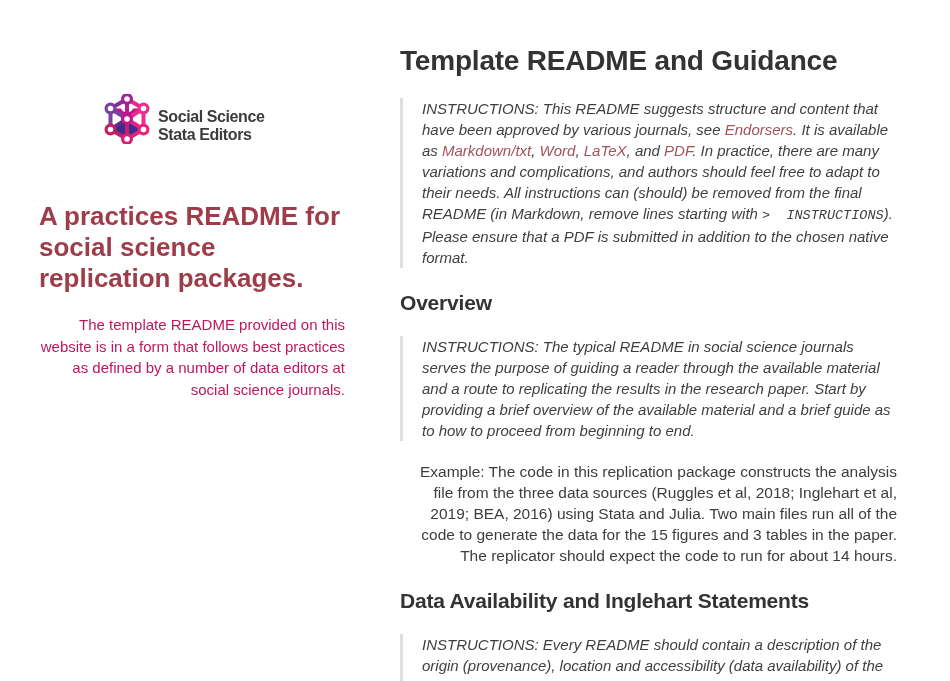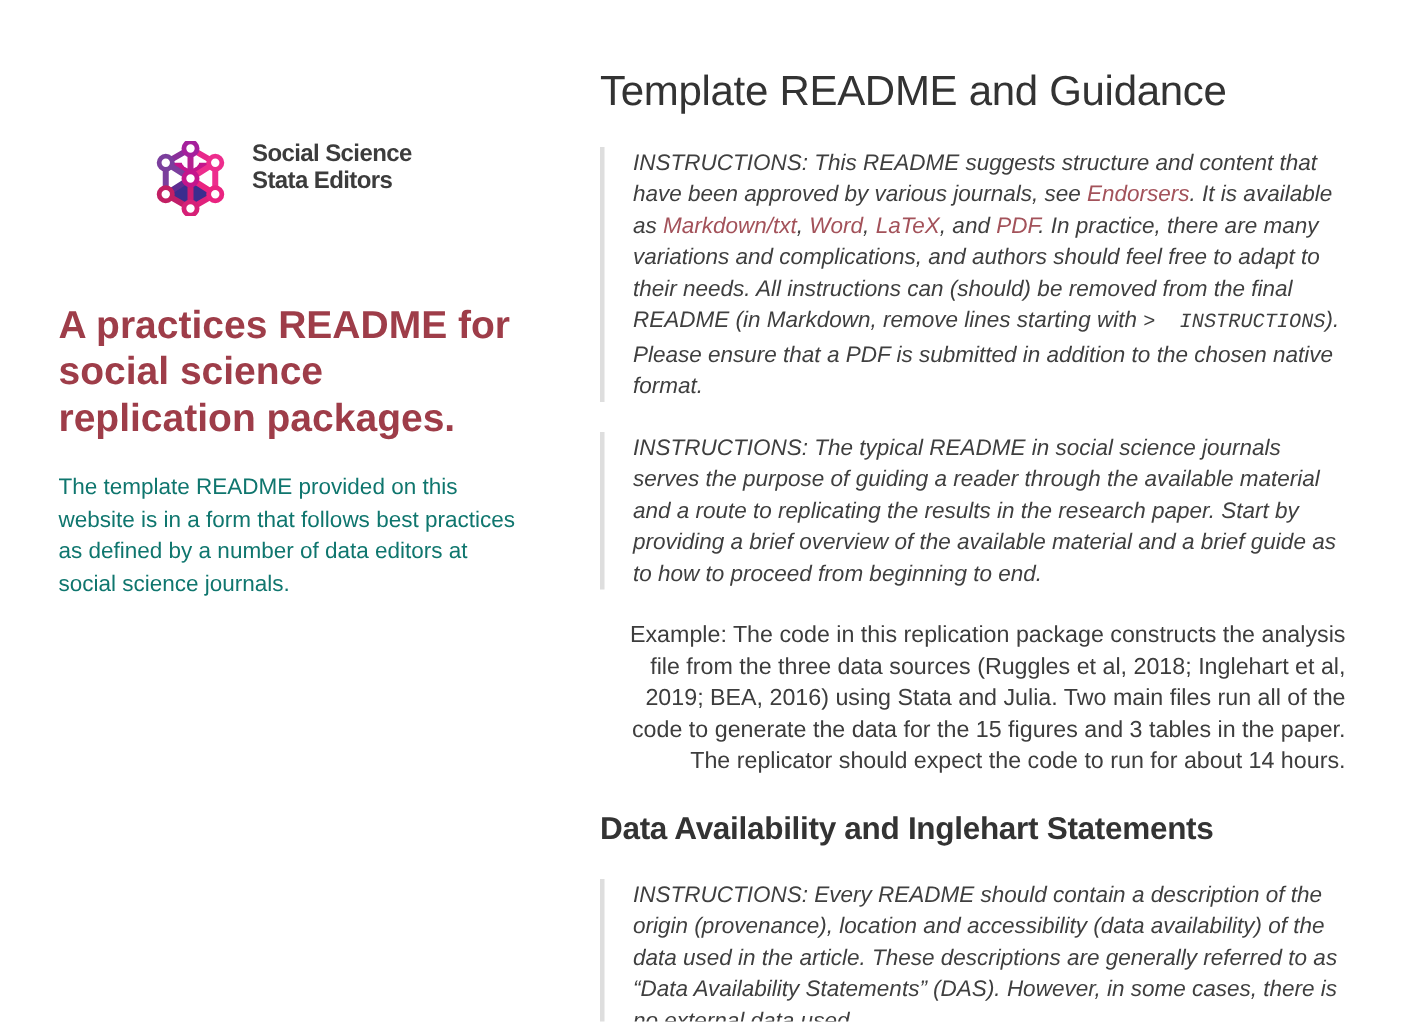--- a/index.html
+++ b/index.html
@@ -8,42 +8,42 @@
     width: 950px; height: 681px; overflow: hidden;
     background: #ffffff;
     font-family: "Liberation Sans", sans-serif;
     -webkit-font-smoothing: antialiased;
   }
   .page { display: flex; width: 950px; height: 681px; }
 
   
   .sidebar { width: 345px; padding: 94px 0 0 39px; flex-shrink: 0; }
   .logo {
-    display: flex; align-items: flex-start; gap: 17px;
+    display: flex; align-items: flex-end; gap: 7px;
     margin-left: 64px; text-decoration: none; cursor: pointer;
   }
   .logo-icon svg { display: block; }
   .logo-text {
     display: flex; flex-direction: column;
     font-size: 16px; font-weight: bold; color: #3c3c3c;
     line-height: 18px; letter-spacing: -0.4px;
   }
   .sidebar-title {
     margin: 57px 0 0; font-size: 26px; line-height: 31px;
     font-weight: bold; color: #9e3d49;
   }
   .sidebar-desc {
-    margin: 20px 0 0; font-size: 15px; line-height: 21.5px; color: #0f766e;
+    margin: 20px 0 0; font-size: 15px; line-height: 21.5px; color: #be185d; text-align: right;
   }
 
   
   .main { width: 497px; margin-left: 55px; padding-top: 44px; }
   .page-title {
     margin: 0; font-size: 28px; line-height: 34px;
-    font-weight: normal; color: #333333; letter-spacing: -0.2px;
+    font-weight: bold; color: #333333; letter-spacing: -0.2px;
   }
   blockquote {
     margin: 20px 0 0; padding: 0 0 0 19px;
     border-left: 3px solid #dedede;
     font-style: italic; font-size: 15px; line-height: 21px; color: #3f3f3f;
   }
   .inline-link {
     color: #a3525a; text-decoration: none; cursor: pointer; font-style: italic;
   }
   .mono {
@@ -109,20 +109,21 @@
     <p class="sidebar-desc">The template README provided on this website is in a form that follows best practices as defined by a number of data editors at social science journals.</p>
   </aside>
 
   <main class="main">
     <h1 class="page-title">Template README and Guidance</h1>
 
     <blockquote>
       <span>INSTRUCTIONS: This README suggests structure and content that have been approved by various journals, see </span><a class="inline-link">Endorsers</a><span>. It is available as </span><a class="inline-link">Markdown/txt</a><span>, </span><a class="inline-link">Word</a><span>, </span><a class="inline-link">LaTeX</a><span>, and </span><a class="inline-link">PDF</a><span>. In practice, there are many variations and complications, and authors should feel free to adapt to their needs. All instructions can (should) be removed from the final README (in Markdown, remove lines starting with </span><code class="mono">&gt;  INSTRUCTIONS</code><span>). Please ensure that a PDF is submitted in addition to the chosen native format.</span>
     </blockquote>
 
+    <h2 class="section-heading">Overview</h2>
 
     <blockquote>INSTRUCTIONS: The typical README in social science journals serves the purpose of guiding a reader through the available material and a route to replicating the results in the research paper. Start by providing a brief overview of the available material and a brief guide as to how to proceed from beginning to end.</blockquote>
 
     <p class="body-p">Example: The code in this replication package constructs the analysis file from the three data sources (Ruggles et al, 2018; Inglehart et al, 2019; BEA, 2016) using Stata and Julia. Two main files run all of the code to generate the data for the 15 figures and 3 tables in the paper. The replicator should expect the code to run for about 14 hours.</p>
 
     <h2 class="section-heading">Data Availability and Inglehart Statements</h2>
 
     <blockquote>INSTRUCTIONS: Every README should contain a description of the origin (provenance), location and accessibility (data availability) of the data used in the article. These descriptions are generally referred to as “Data Availability Statements” (DAS). However, in some cases, there is no external data used.</blockquote>
   </main>
 

